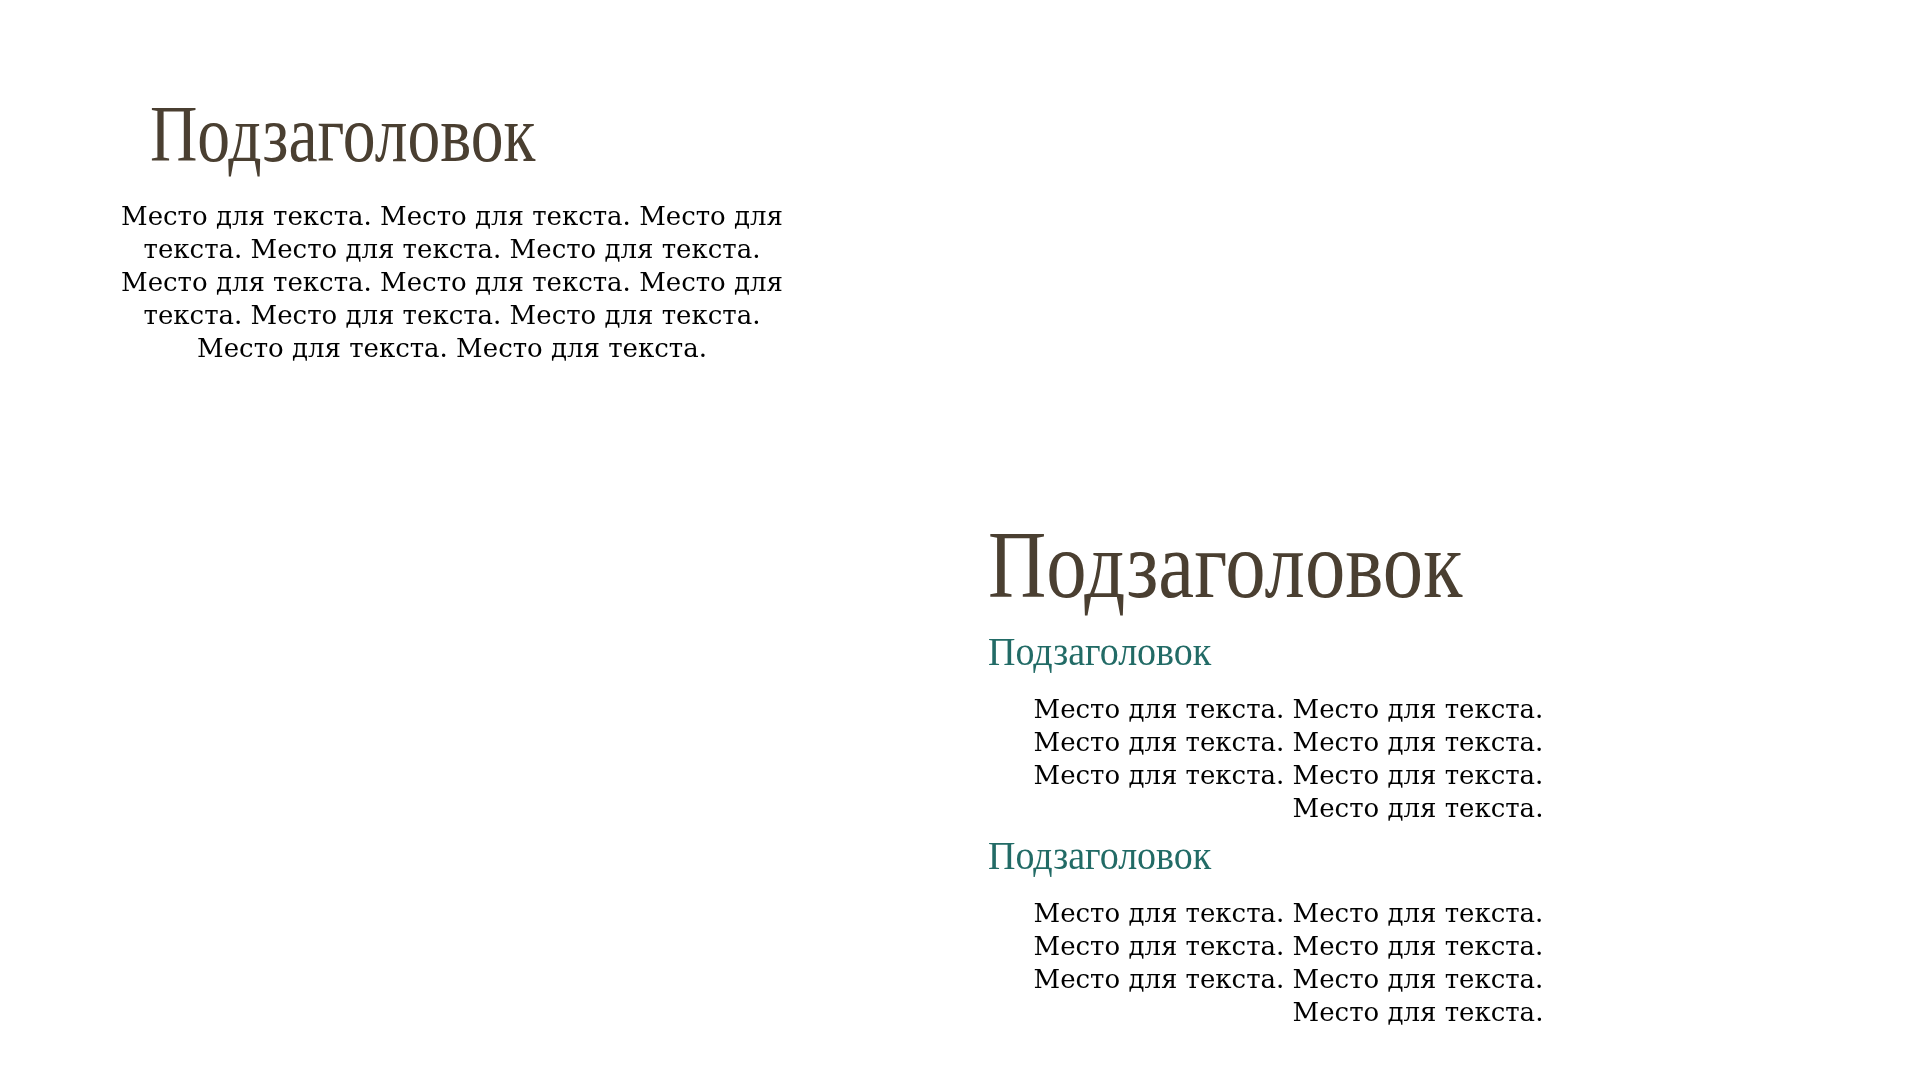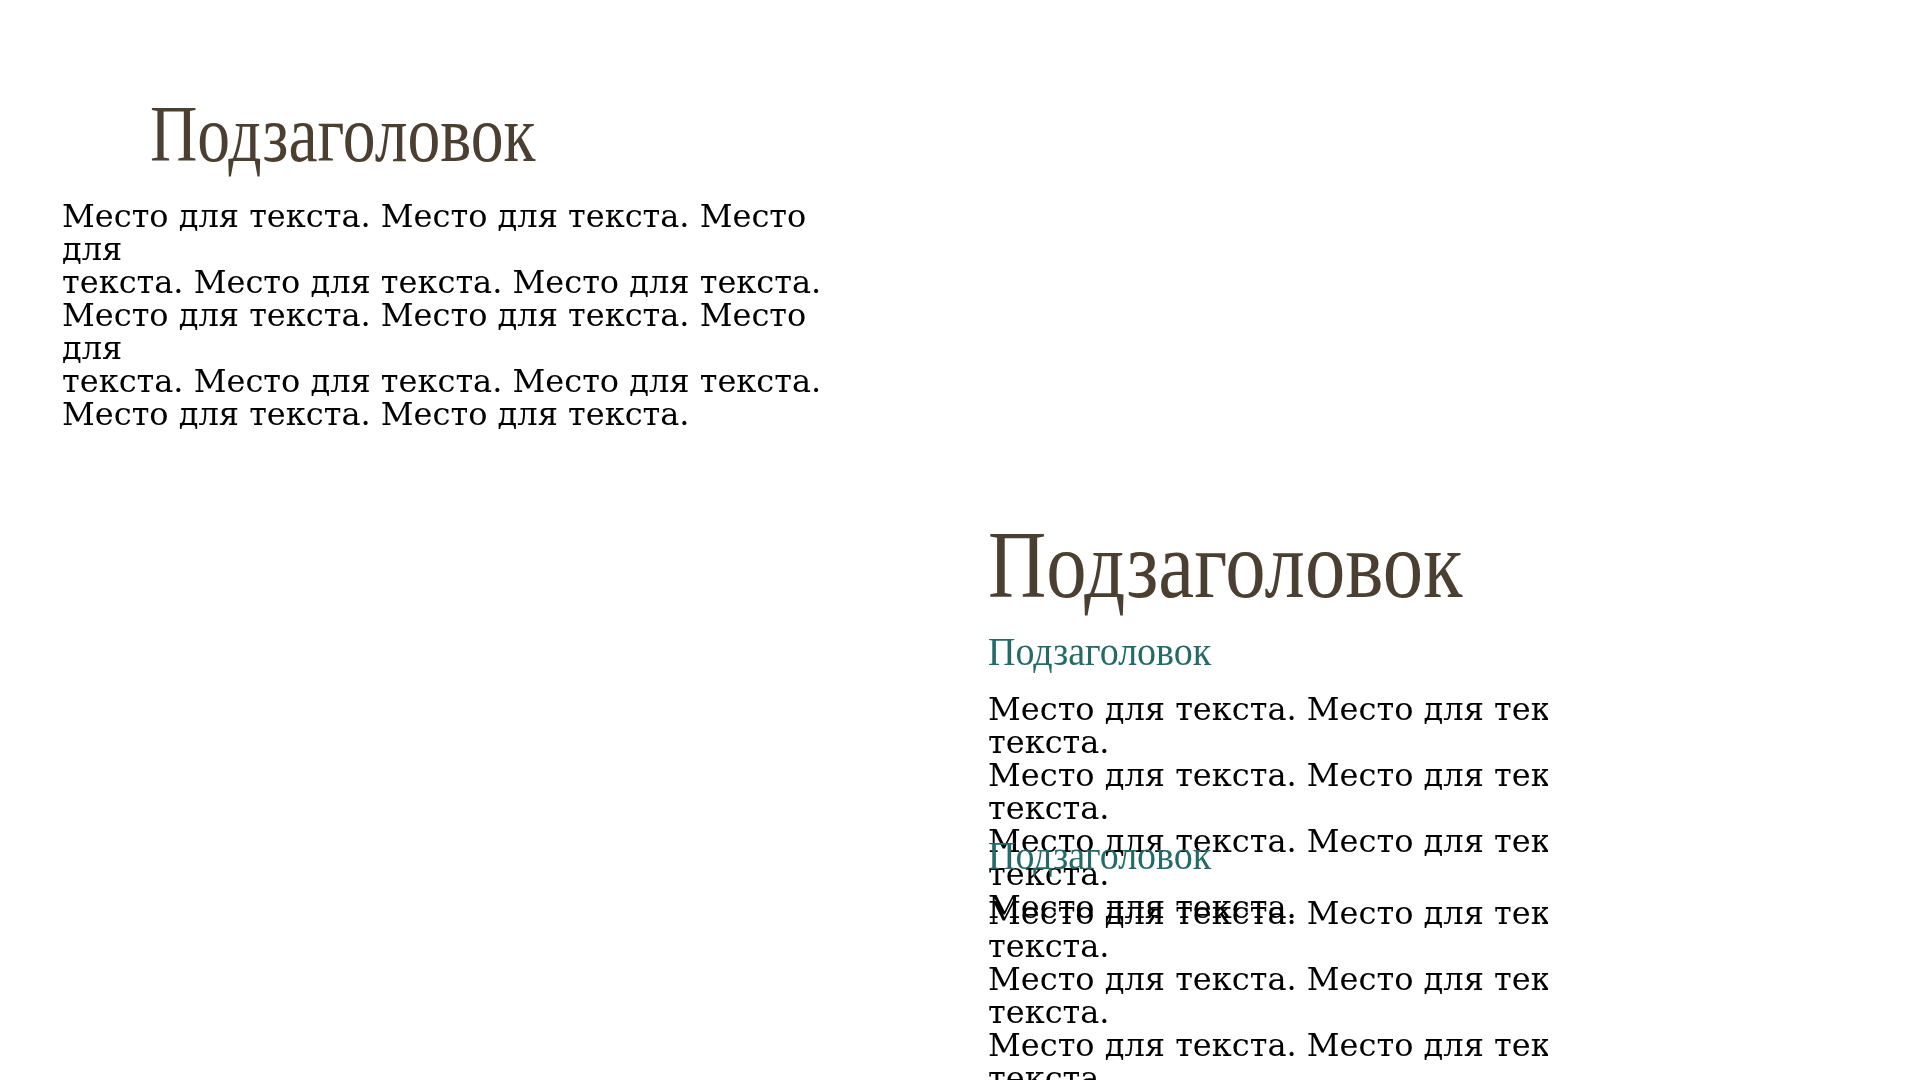--- a/index.html
+++ b/index.html
@@ -50,23 +50,24 @@
     transform-origin: 0 0;
     transform: scaleX(0.95);
   }
   .h-teal.first  { top: 632px; }
   .h-teal.second { top: 836px; }
   
   .body-text {
     position: absolute;
     color: #000000;
     font-family: "DejaVu Serif", serif;
-    font-size: 32px;
+    font-size: 26px;
     line-height: 33px;
     white-space: pre-line;
+    text-align: center;
   }
   .body-text.topleft {
     left: 62px;
     top: 200px;
     width: 780px;
   }
   .body-text.para1 {
     left: 988px;
     top: 693px;
     width: 860px;

